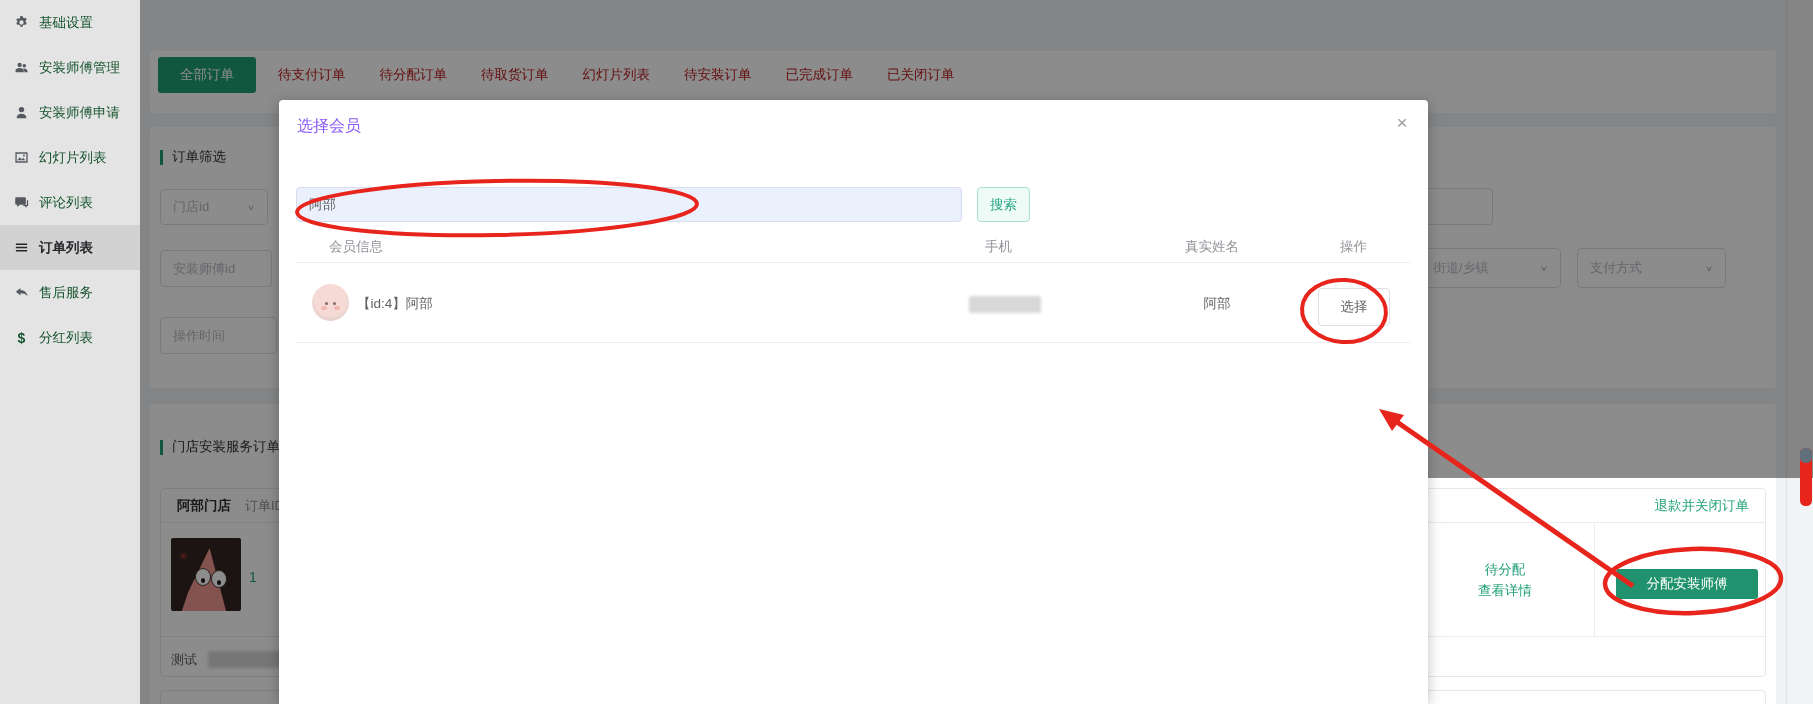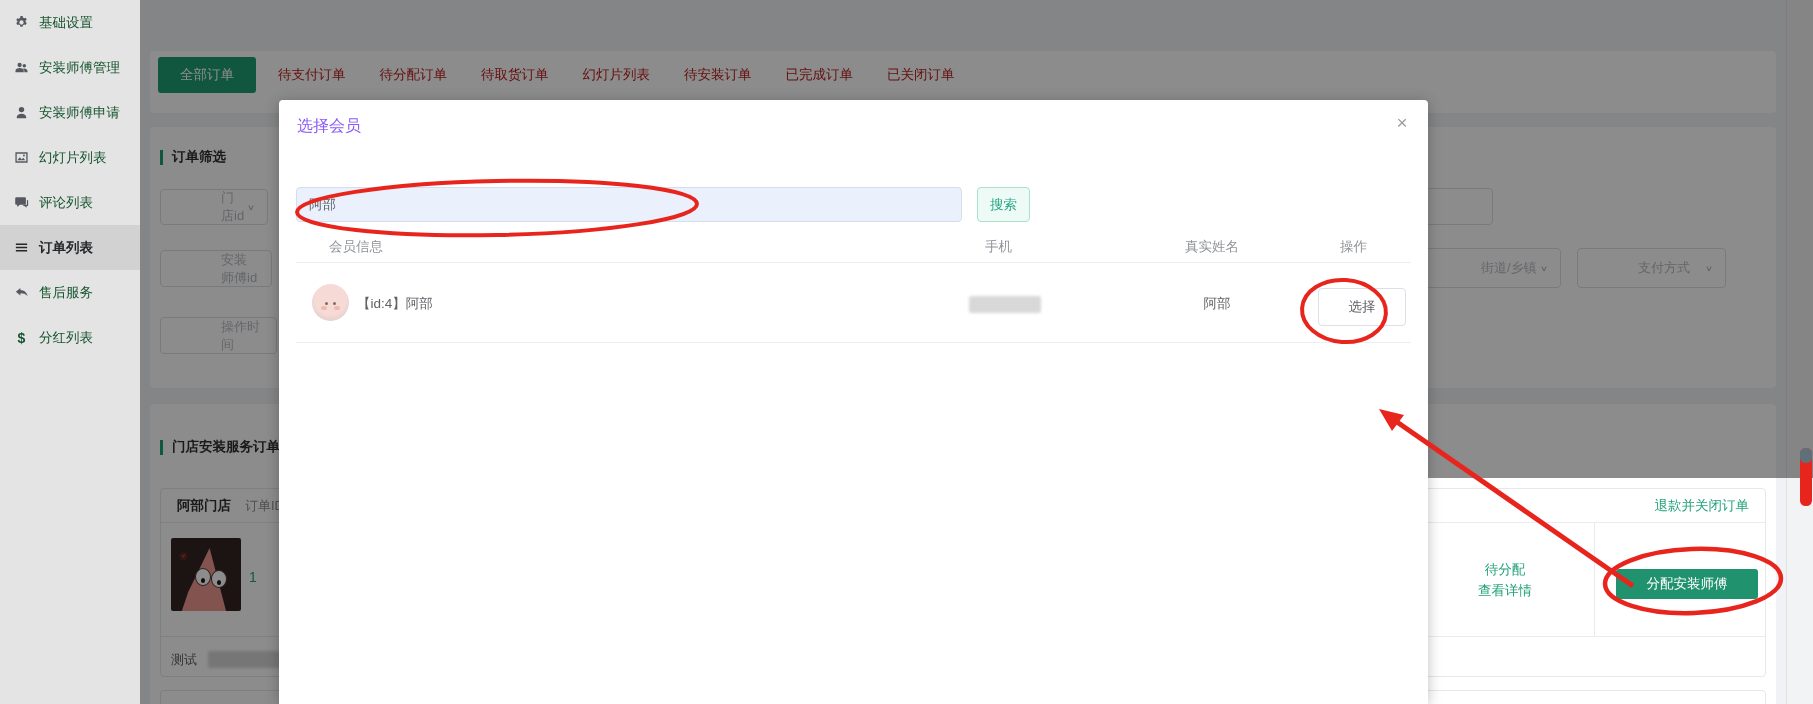--- a/index.html
+++ b/index.html
@@ -25,25 +25,25 @@
   .crumb .sep { margin:0 6px; color:#606266; }
 
   .card { background:#fff; border-radius:4px; }
   #tabcard { left:150px; top:51px; width:1626px; height:62px; }
   .tabs { display:flex; align-items:center; height:48px; padding-left:8px; }
   .tab { font-size:13.5px; color:#b91c1c; margin-right:34px; white-space:nowrap; cursor:pointer; }
   .tab.active { background:#1f9e74; color:#fff; border-radius:3px; width:98px; height:36px;
     display:flex; align-items:center; justify-content:center; margin-right:22px; }
 
   #filtercard { left:150px; top:127px; width:1626px; height:261px; }
-  .sec-title { display:flex; align-items:center; gap:9px; font-size:13.5px; font-weight:bold; color:#303133; }
+  .sec-title { display:flex; align-items:center; gap:9px; font-size:13.5px; font-weight:normal; color:#303133; }
   .sec-bar { width:3px; height:15px; background:#1f9e74; }
   .inp { border:1px solid #dcdfe6; border-radius:4px; background:#fff; color:#b6bac2;
     font-size:13px; display:flex; align-items:center; padding:0 12px; }
-  .inp .ph { flex:1;margin-left:48px; }
+  .inp .ph { flex:1; }
   .chev { color:#b0b3ba; font-size:11px; transform:scaleY(.7); }
 
   #ordercard { left:150px; top:404px; width:1626px; height:310px; }
   .order-inner { left:10px; top:84px; width:1606px; height:189px; border:1px solid #e6e8eb; border-radius:4px; background:#fff; }
   .oi-head { left:0; top:0; width:100%; height:34px; border-bottom:1px solid #e9ebee;
     display:flex; align-items:center; padding:0 16px; }
   .store-name { font-size:13.5px; font-weight:bold; color:#303133; }
   .oid { font-size:13px; color:#909399; margin-left:14px; }
   .refund { margin-left:auto; font-size:13.5px; color:#21a17a; cursor:pointer; }
   .prod-img { left:10px; top:49px; width:70px; height:73px; background:#342624; border-radius:2px; overflow:hidden; }
@@ -84,21 +84,21 @@
   .m-th { top:138px; font-size:13.5px; color:#909399; }
   .m-head-div { left:17px; top:162px; width:1115px; height:1px; background:#ebeef5; }
   .m-row-div  { left:17px; top:242px; width:1115px; height:1px; background:#ebeef5; }
   .avatar { left:33px; top:184px; width:37px; height:37px; border-radius:50%;
     background:radial-gradient(circle at 50% 42%, #f6dad6 55%, #cfc4c2 100%); overflow:hidden; }
   .av-eye { position:absolute; width:3px; height:3px; background:#8a6a63; border-radius:50%; top:18px; }
   .av-cheek { position:absolute; width:6px; height:4px; background:#f0b7b0; border-radius:50%; top:22px; }
   .m-info { left:78px; top:195px; font-size:13.5px; color:#606266; }
   .m-phone-blur { left:690px; top:196px; width:72px; height:17px; }
   .m-name { left:908px; top:195px; width:60px; text-align:center; font-size:13.5px; color:#606266; }
-  .m-select-btn { left:1039px; top:188px; width:88px; height:38px; background:#fff; border:1px solid #dcdfe6;
+  .m-select-btn { left:1039px; top:188px; width:72px; height:38px; background:#fff; border:1px solid #dcdfe6;
     border-radius:4px; font-size:13.5px; color:#606266; display:flex; align-items:center; justify-content:center; cursor:pointer; }
 
   
   #annot { left:0; top:0; width:1813px; height:704px; z-index:50; pointer-events:none; }
 </style>
 </head>
 <body>
 
 <div id="stage">
 

